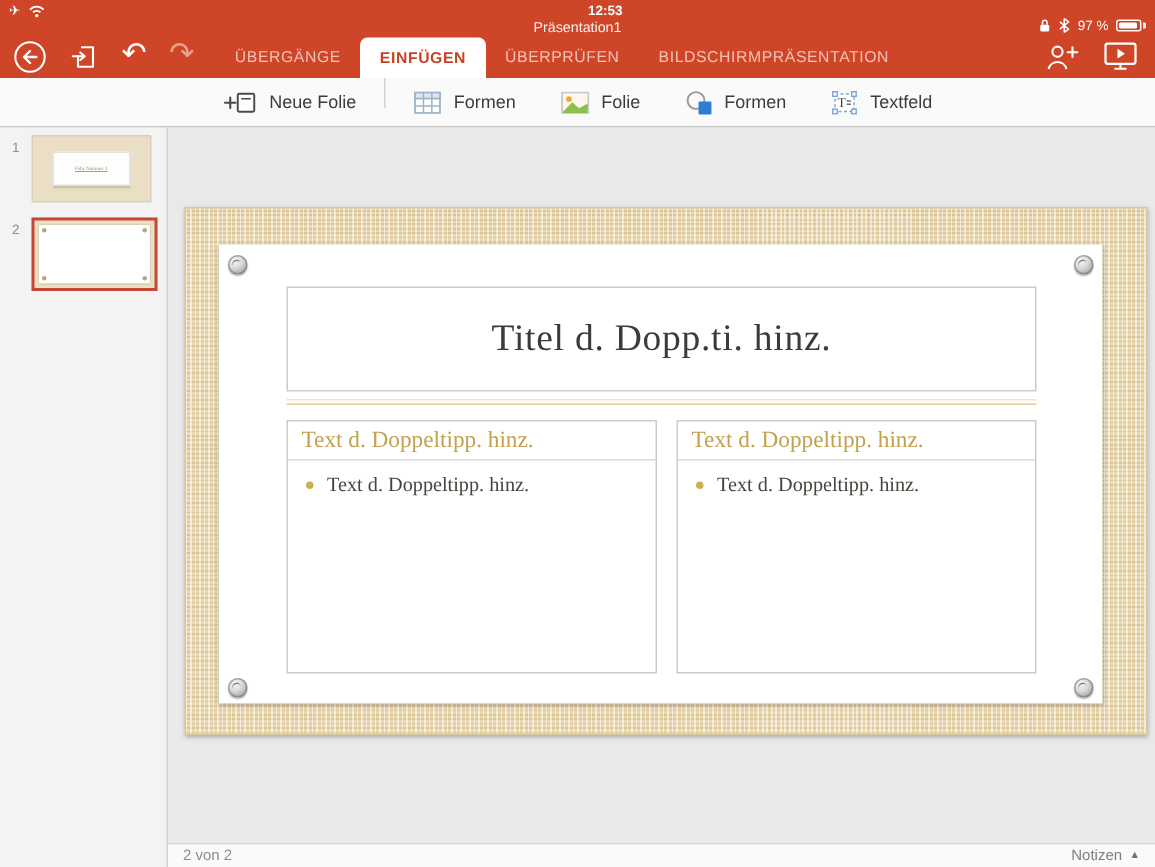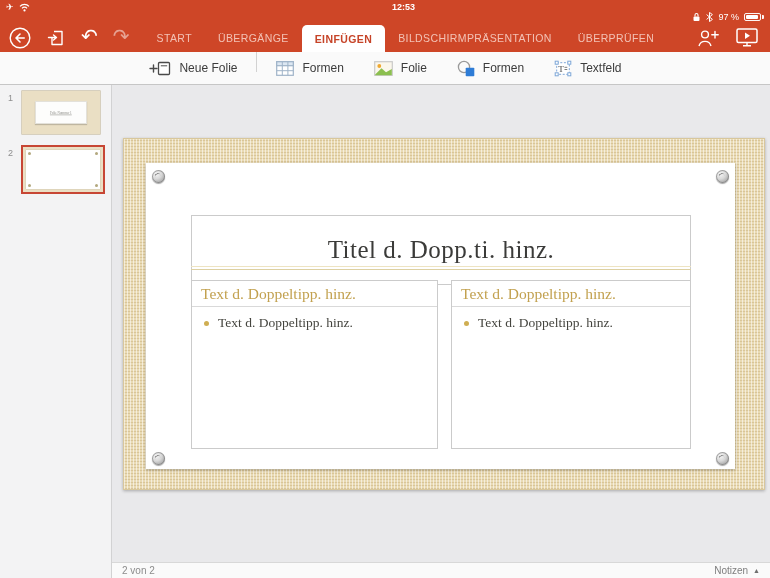--- a/index.html
+++ b/index.html
@@ -74,21 +74,21 @@
   .paper { position:absolute; left:22px; top:24px; right:29px; bottom:20px; background:#fff;
     box-shadow:0 1px 3px rgba(0,0,0,.3); }
   .pin { position:absolute; width:13px; height:13px; border-radius:50%;
     background:radial-gradient(circle at 35% 30%, #f5f5f5 0%, #d9d9d9 40%, #a8a8a8 75%, #8a8a8a 100%);
     box-shadow:0 1px 1px rgba(0,0,0,.35), inset 0 0 0 1px rgba(110,110,110,.55); }
   .pin::after { content:""; position:absolute; left:3px; top:3px; width:6px; height:6px;
     border-radius:50%; border-top:1.5px solid #7d7d7d; transform:rotate(-20deg); }
   .pin.tl{left:6px;top:7px} .pin.tr{right:6px;top:7px} .pin.bl{left:6px;bottom:4px} .pin.br{right:6px;bottom:4px}
 
   .title-box { position:absolute; left:45px; top:28px; width:500px; height:70px;
-    border:1px solid #cbcbcb; display:flex; align-items:center; justify-content:center;margin-top:24px; }
+    border:1px solid #cbcbcb; display:flex; align-items:center; justify-content:center; }
   .title-text { font-family:"Liberation Serif","DejaVu Serif",serif; font-size:25px;
     color:#3b3b39; letter-spacing:.5px; }
   .title-divider { position:absolute; left:45px; top:103px; width:500px; height:4px;
     border-top:1px solid #eee4c2; border-bottom:1px solid #ddd0a2; }
 
   .content-box { position:absolute; top:117px; height:169px; border:1px solid #cbcbcb; background:#fff; }
   .content-box.left { left:45px; width:247px; }
   .content-box.right { left:305px; width:240px; }
   .content-heading { padding:4px 9px 3px; border-bottom:1px solid #d9d9d9;
     font-family:"Liberation Serif","DejaVu Serif",serif; font-size:15.5px; color:#C2A14F; }
@@ -136,45 +136,45 @@
             <path d="M3.5 0.4 V9.6 M3.5 0.4 L6.4 2.6 L0.6 7.4 M3.5 9.6 L6.4 7.4 L0.6 2.6" fill="none" stroke="#fff" stroke-width="1"></path>
           </svg>
         </span>
         <span>97 %</span>
         <span class="batt">
             <span class="batt-fill"></span>
           </span>
           <span class="batt-nub"></span>
       </div>
     </div>
+    <div class="doc-title">Präsentation1</div>
 
     <div class="nav-row">
       <div class="nav-icons">
         <span class="icon-btn">
           <svg width="22" height="22" viewBox="0 0 22 22">
             <circle cx="11" cy="11" r="9.8" fill="none" stroke="#fff" stroke-width="1.4"></circle>
             <path d="M15.2 11 H7.6 M11 7 L7 11 L11 15" fill="none" stroke="#fff" stroke-width="1.6" stroke-linecap="round" stroke-linejoin="round"></path>
           </svg>
         </span>
         <span class="icon-btn">
           <svg width="20" height="20" viewBox="0 0 20 20">
             <path d="M8 3.5 H16 V16.5 H6 V9" fill="none" stroke="#fff" stroke-width="1.4" stroke-linejoin="round"></path>
             <path d="M2.5 9.5 H10 M7.5 7 L10.5 9.5 L7.5 12" fill="none" stroke="#fff" stroke-width="1.4" stroke-linecap="round" stroke-linejoin="round"></path>
           </svg>
         </span>
         <span class="icon-btn undo-glyph">↶</span>
         <span class="icon-btn redo-glyph">↷</span>
       </div>
 
       <div class="tabs">
-        <span class="tab">START</span>
         <span class="tab">ÜBERGÄNGE</span>
         <span class="tab active">EINFÜGEN</span>
+        <span class="tab">ÜBERPRÜFEN</span>
         <span class="tab">BILDSCHIRMPRÄSENTATION</span>
-        <span class="tab">ÜBERPRÜFEN</span>
       </div>
 
       <div class="nav-right">
         <span class="icon-btn">
           <svg width="24" height="20" viewBox="0 0 24 20">
             <circle cx="9" cy="6.5" r="3.4" fill="none" stroke="#fff" stroke-width="1.4"></circle>
             <path d="M3 18 a6.2 6.2 0 0 1 12 0" fill="none" stroke="#fff" stroke-width="1.4"></path>
             <path d="M19 3.5 V10 M15.8 6.8 H22.2" stroke="#fff" stroke-width="1.4" stroke-linecap="round"></path>
           </svg>
         </span>

